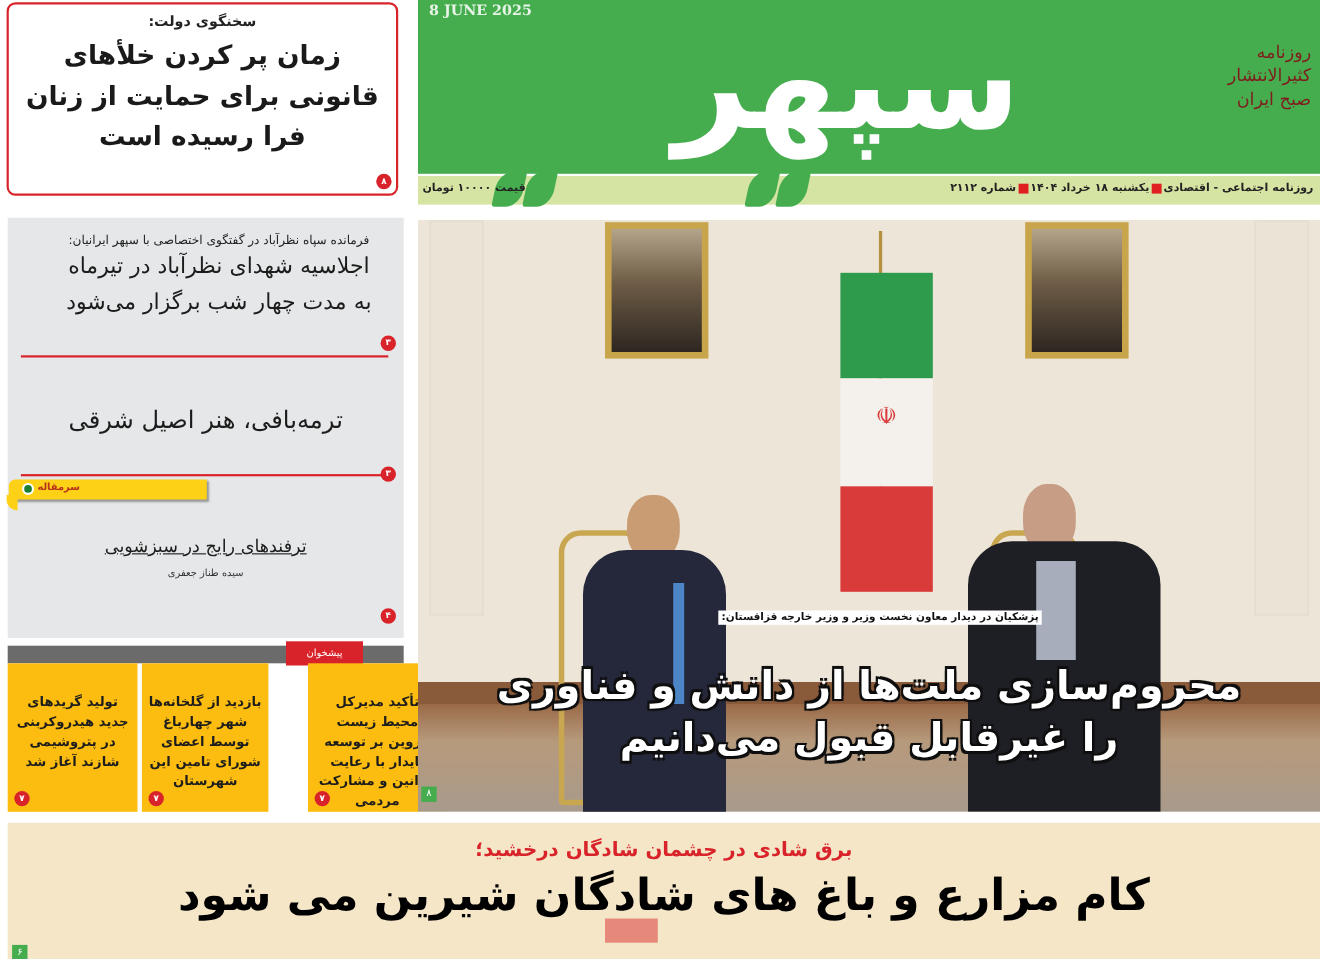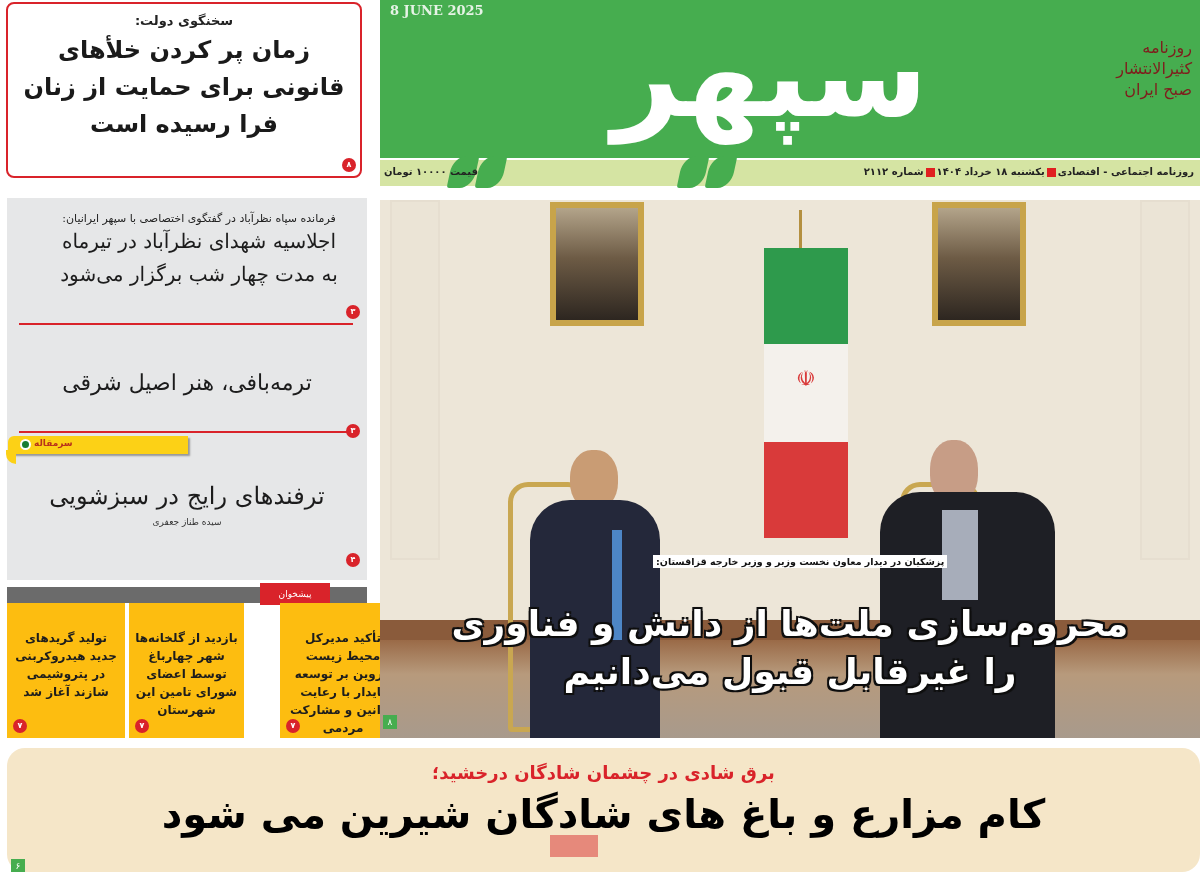--- a/index.html
+++ b/index.html
@@ -57,21 +57,21 @@
   .photo .skirting { position: absolute; left: 0; top: 420px; width: 820px; height: 24px; background: #8a5b3b; }
   .person { position: absolute; }
   .person .head { position: absolute; border-radius: 45%; }
   .person .suit { position: absolute; border-radius: 40px 40px 0 0; }
   .chair { position: absolute; border: 5px solid #c9a751; border-radius: 20px 20px 4px 4px; }
   .caption { position: absolute; left: 273px; top: 355px; background: #ffffff; color: #111; font-size: 9.5px; font-weight: bold; padding: 1px 3px; white-space: nowrap; }
   .main-headline { position: absolute; left: 0; top: 400px; width: 820px; text-align: center; color: #ffffff; font-size: 36px; font-weight: bold; line-height: 48px; text-shadow: 0 0 3px #000, 2px 2px 0 #111, -2px -2px 0 #111, 2px -2px 0 #111, -2px 2px 0 #111; }
   .green-num { position: absolute; width: 14px; height: 14px; background: #46ad4f; color: #fff; font-size: 9px; text-align: center; line-height: 14px; }
 
   
-  .bottom { position: absolute; left: 7px; top: 748px; width: 1193px; height: 124px; background: #f5e6c8; text-align: center; border-radius: 18px; }
+  .bottom { position: absolute; left: 7px; top: 748px; width: 1193px; height: 124px; background: #f5e6c8; text-align: center; }
   .bottom .kicker { margin-top: 14px; font-size: 18px; font-weight: bold; color: #d9232a; }
   .bottom .headline { margin-top: 8px; font-size: 40px; font-weight: bold; color: #000000; letter-spacing: 0; }
   .watermark { position: absolute; left: 550px; top: 835px; width: 48px; height: 22px; background: rgba(217,60,60,0.55); }
 </style>
 </head>
 <body>
 
 <div class="masthead">
   <span class="date-en">8 JUNE 2025</span>
   <div class="logo">سپهر ایرانیان</div>
@@ -113,21 +113,21 @@
 <div class="rule" style="left:19px; top:431px;"></div>
 <span class="page-num" style="left:346px; top:424px;">۳</span>
 
 <div class="sarmaghale">
   <span class="gem"></span>
   <span class="label">سرمقاله</span>
   <span class="tail"></span>
 </div>
 
 <div class="story" style="left:7px; top:480px;">
-  <div class="title" style="font-size:24px;">ترفندهای رایج در سبزشویی</div>
+  <div class="title" style="font-size:16px;text-decoration:underline;">ترفندهای رایج در سبزشویی</div>
   <div class="author">سیده طناز جعفری</div>
 </div>
 <span class="page-num" style="left:346px; top:553px;">۴</span>
 
 <div class="pish-bar"></div>
 <div class="pish-tab">پیشخوان</div>
 
 <div class="ybox" style="left:248px; width:126px;margin-left:32px;">
   <div class="txt">تأکید مدیرکل محیط زیست قزوین بر توسعه پایدار با رعایت قوانین و مشارکت مردمی</div>
   <span class="page-num">۷</span>

